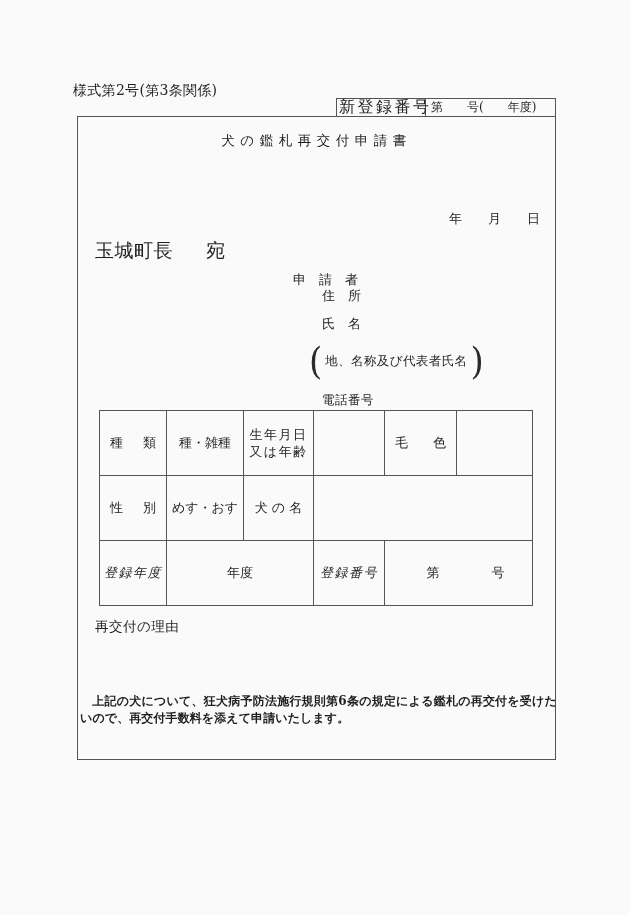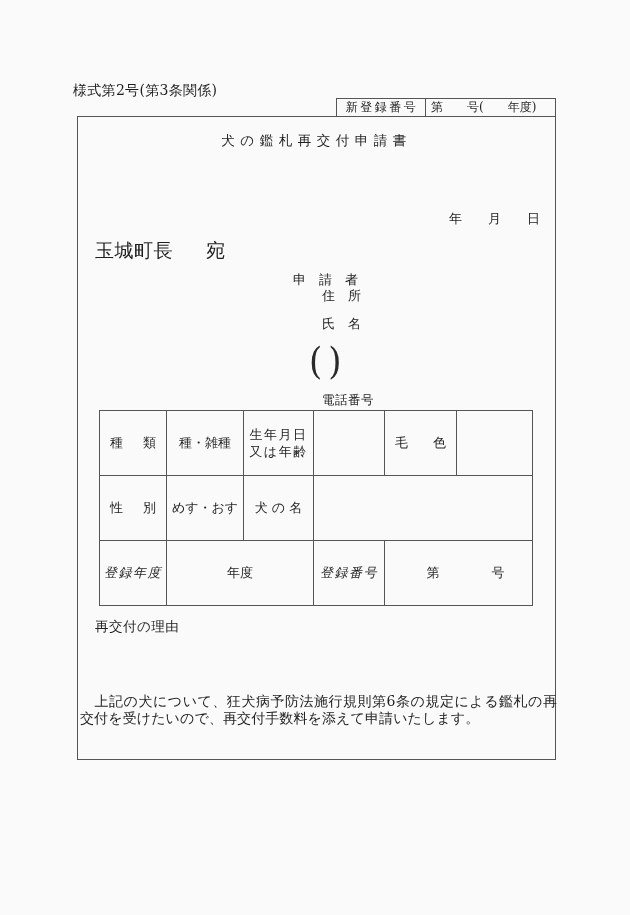--- a/index.html
+++ b/index.html
@@ -14,21 +14,21 @@
   .abs { position:absolute; }
 
   .form-number { left:73px; top:82px; font-size:14px; letter-spacing:0.3px; }
 
   .regbox {
     left:336px; top:98px; width:220px; height:19px;
     display:flex; border:1px solid #555; background:transparent;
   }
   .regbox .lbl {
     width:89px; border-right:1px solid #555;
-    font-size:12px; letter-spacing:2.5px; text-align:center;
+    font-size:16px; letter-spacing:2.5px; text-align:center;
     line-height:16px; padding-left:2px; white-space:nowrap;
   }
   .regbox .val {
     flex:1; font-size:12px; line-height:16px; padding-left:5px; white-space:nowrap;
   }
 
   .main-box { left:77px; top:116px; width:479px; height:644px; border:1px solid #555; }
 
   .doc-title {
     left:77px; top:132px; width:479px; text-align:center;
@@ -70,23 +70,24 @@
   td.cell-year { text-align:right; padding-right:7px; }
   td.cell-ls { letter-spacing:1.5px;font-style:italic; }
   .cell-regno {
     display:flex; justify-content:center; align-items:center; gap:52px; padding-left:14px;
   }
 
   .reason-label { left:95px; top:618px; font-size:13.5px; letter-spacing:0.5px; white-space:nowrap; }
 
   .declaration {
     left:80px; top:693px; width:477px;
-    font-size:14px; line-height:17px;
+    font-size:12px; line-height:17px;
     text-align:justify; text-justify:inter-ideograph;
     letter-spacing:0.1px;
+    font-weight:bold;
   }
 </style>
 </head>
 <body>
 
 <div class="abs form-number">様式第2号(第3条関係)</div>
 
 <div class="abs regbox">
   <div class="lbl">新登録番号</div>
   <div class="val">第　　号(　　年度)</div>
@@ -102,20 +103,21 @@
   <span>玉城町長</span><span class="honorific">宛</span>
 </div>
 
 <div class="abs app-heading">申　請　者</div>
 <div class="abs app-address">住　所</div>
 <div class="abs app-name">氏　名</div>
 
 <div class="abs corp-note">
   <span class="paren open">(</span>
   <div class="note-text">
+    <div>地、名称及び代表者氏名</div>
   </div>
   <span class="paren close">)</span>
 </div>
 
 <div class="abs app-phone">電話番号</div>
 
 <table class="dog-table">
   <colgroup>
     <col style="width:67px">
       <col style="width:77px">

